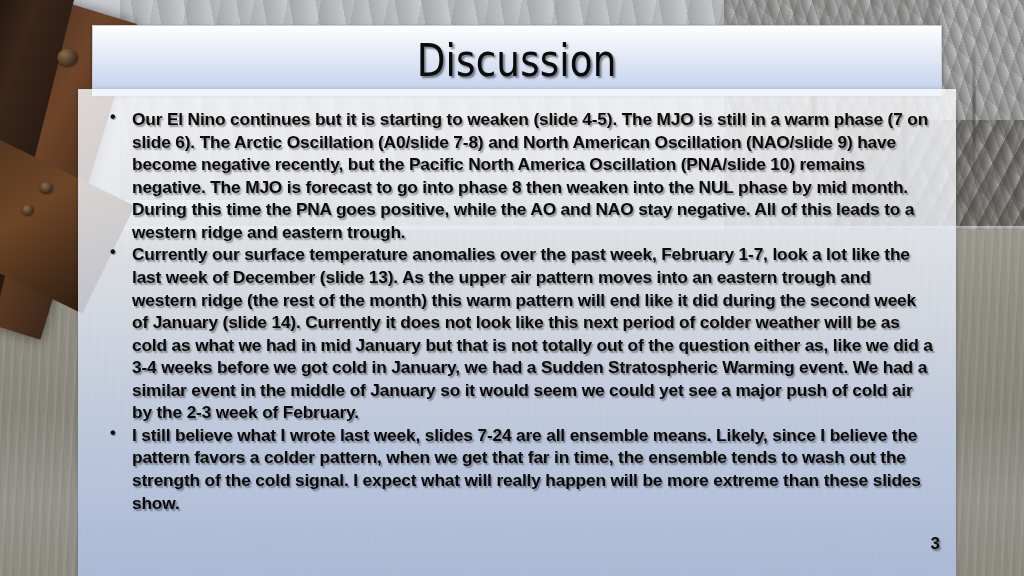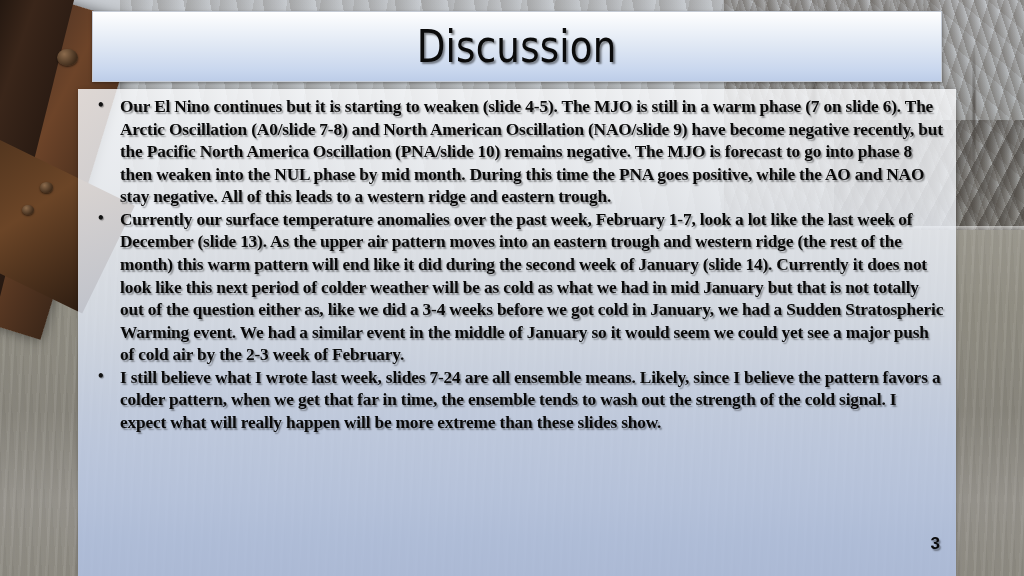--- a/index.html
+++ b/index.html
@@ -110,21 +110,21 @@
   .bg-shore {
     position: absolute;
     left: 0; top: 200px; width: 230px; height: 50px;
     background: linear-gradient(180deg, rgba(220,222,224,.75), rgba(170,172,170,0));
   }
 
   
   .title-bar {
     position: absolute;
     left: 92px;
-    top: 11px;
+    top: 25px;
     width: 848px;
     height: 69px;
     background: linear-gradient(180deg, #ffffff 0%, #f4f7fb 16%, #e0e8f4 48%, #c9d7ee 84%, #bdcde8 100%);
     border: 1px solid #c6ccd6;
     box-shadow: 0 1px 3px rgba(0,0,0,.35);
     display: flex;
     align-items: center;
     justify-content: center;
   }
   .title-text {
@@ -151,23 +151,22 @@
         rgba(196,209,234,0.86) 72%,
         rgba(179,195,226,0.88) 92%,
         rgba(176,192,224,0.88) 100%);
     box-shadow: 0 1px 4px rgba(0,0,0,.25);
     padding: 7px 10px 0 10px;
     box-sizing: border-box;
   }
 
   ul.bullets {
     list-style: none;
-    margin: 0;
+    margin: 12px;
     padding: 0;
-    font-family: Liberation Serif, serif;
   }
   ul.bullets > li {
     position: relative;
     padding-left: 28px;
     margin: 0 0 0 4px;
     font-size: 17.3px;
     font-weight: bold;
     line-height: 1.305;
     color: #0a0a0a;
     text-shadow: 1.5px 1.5px 1.5px rgba(0,0,0,.38);

